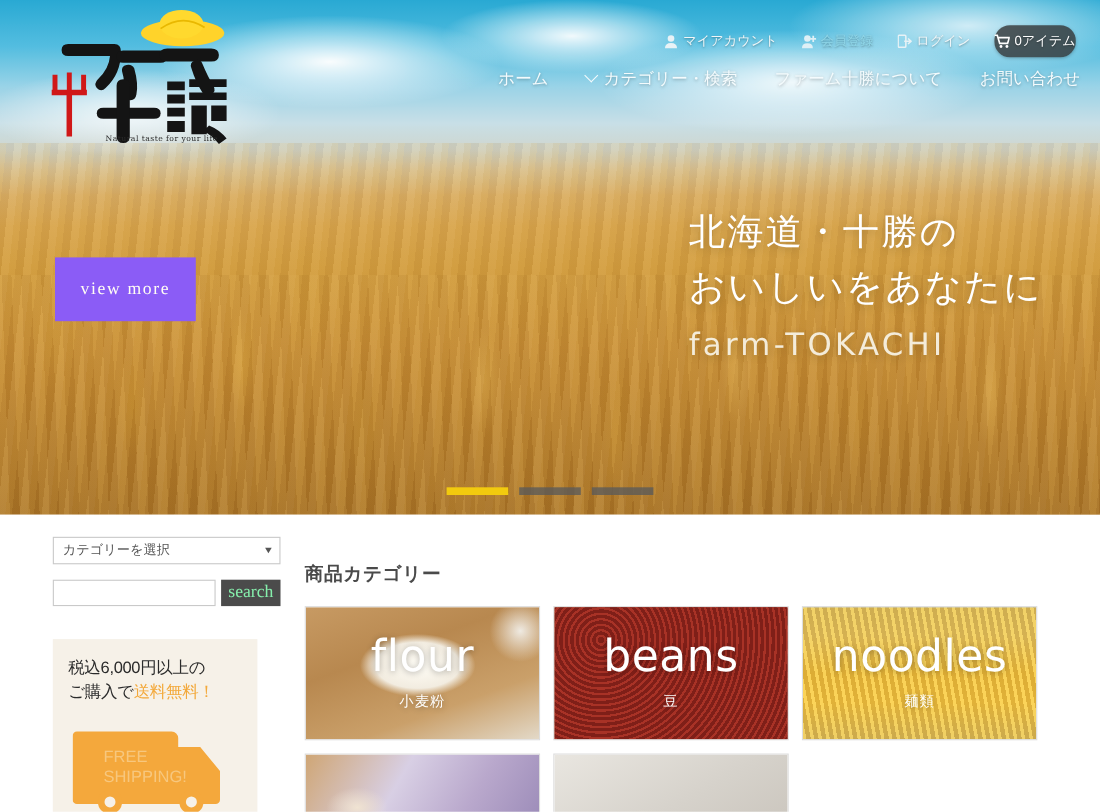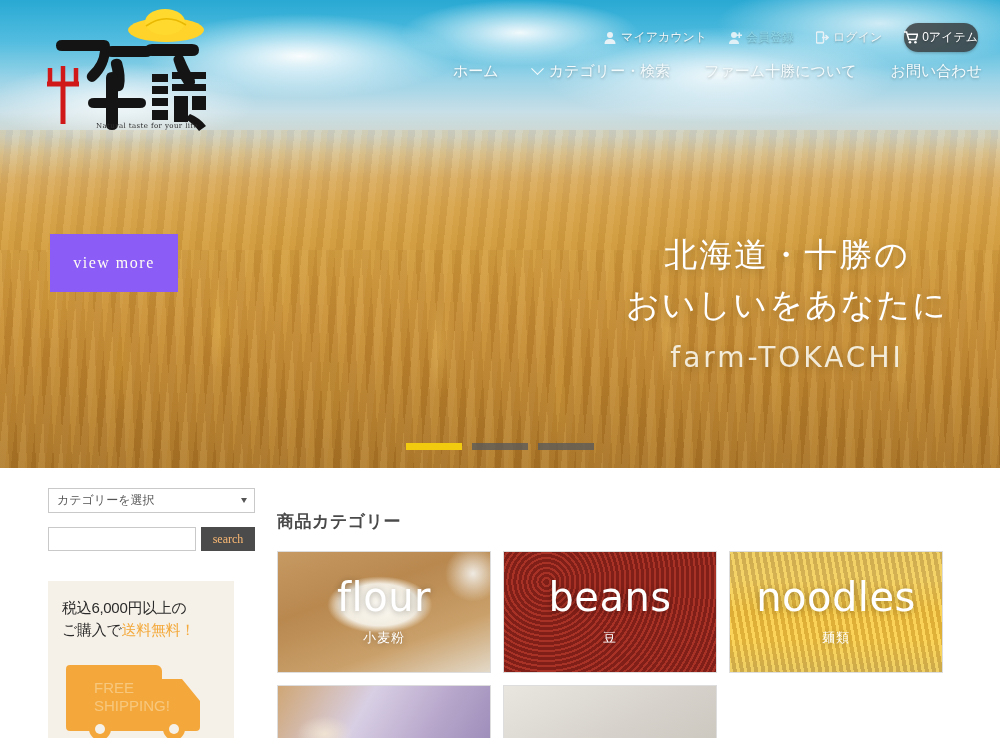--- a/index.html
+++ b/index.html
@@ -117,24 +117,23 @@
     display: inline-block;
     width: 9px; height: 9px;
     border-right: 1.6px solid #f4fbfd;
     border-bottom: 1.6px solid #f4fbfd;
     transform: rotate(45deg) translate(-2px,-2px);
   }
 
   
   .hero-copy {
     position: absolute; right: 52px; top: 186px;
-    text-align: center;
+    text-align: left;
     color: #ffffff;
     text-shadow: 0 2px 8px rgba(80,60,20,.35);
-    margin-top: 44px;
   }
   .hero-line { font-size: 33px; line-height: 1.50; letter-spacing: 2px; font-weight: 400; }
   .hero-brand {
     margin-top: 12px;
     font-size: 28px; letter-spacing: 3px;
     color: #f7f2e4; opacity: .94;
     font-family: "DejaVu Sans", sans-serif;
   }
 
   
@@ -181,22 +180,22 @@
     border-top: 5px solid #555;
   }
   .search-row { display: flex; margin-top: 14px; gap: 0; }
   .search-input {
     width: 148px; height: 24px;
     border: 1px solid #c9c9c9; background: #fff;
     font-size: 12px; padding: 0 5px; outline: none;
   }
   .search-btn {
     width: 55px; height: 24px; margin-left: 5px;
-    background: #4b4b4b; color: #fdba74;
-    border: none; font-size: 12px; cursor: pointer;
+    background: #4b4b4b; color: #86efac;
+    border: none; font-size: 16px; cursor: pointer;
     font-family: "Liberation Serif", serif;
   }
   .ship-banner {
     margin-top: 30px;
     width: 186px; height: 170px;
     background: #f6f1e8;
     padding: 16px 14px 0 14px;
     overflow: hidden; position: relative;
   }
   .ship-t1 { font-size: 15px; color: #2b2b2b; line-height: 1.45; letter-spacing: -.3px; }

